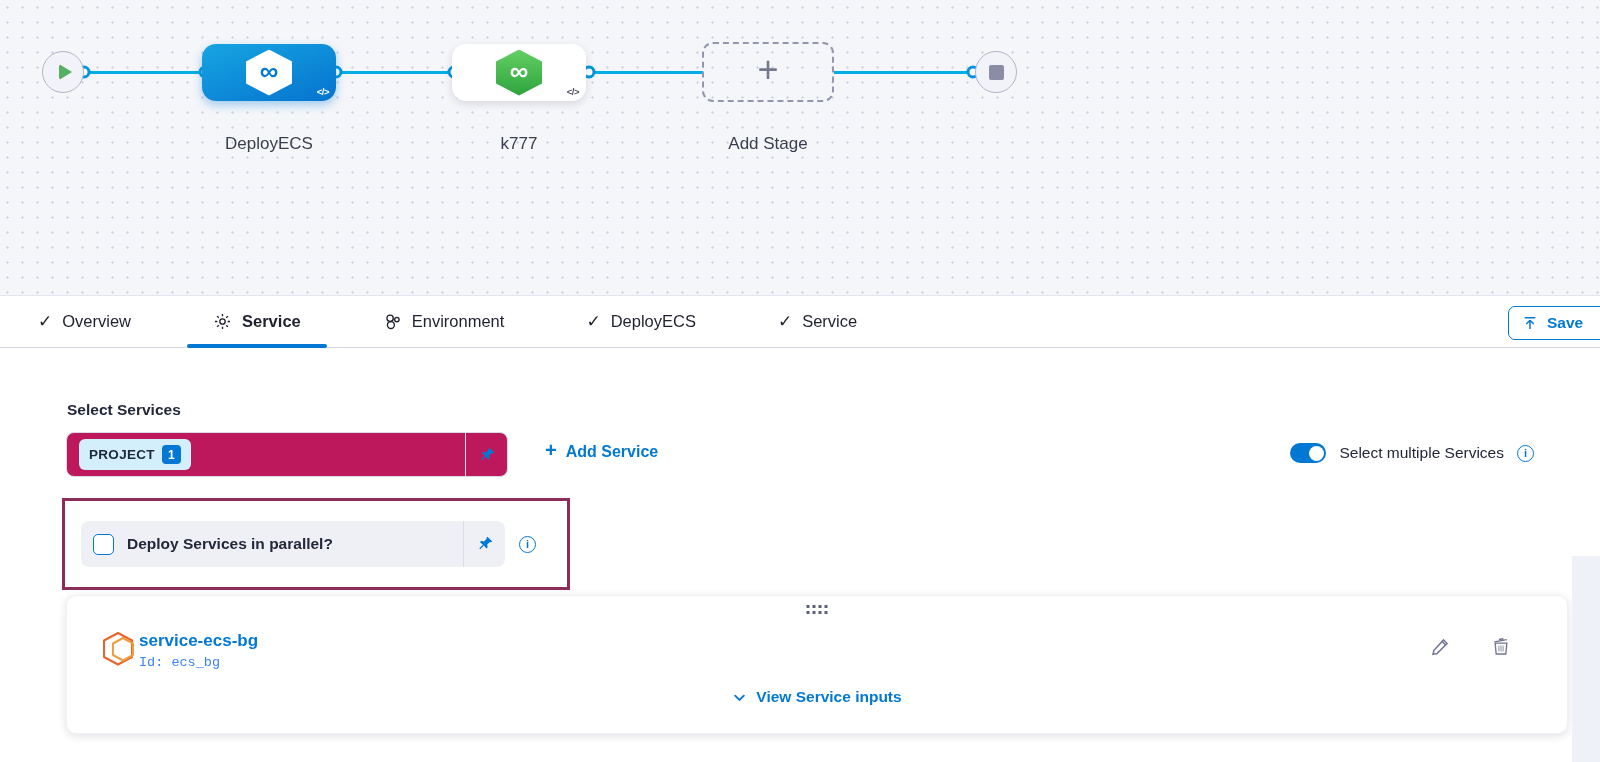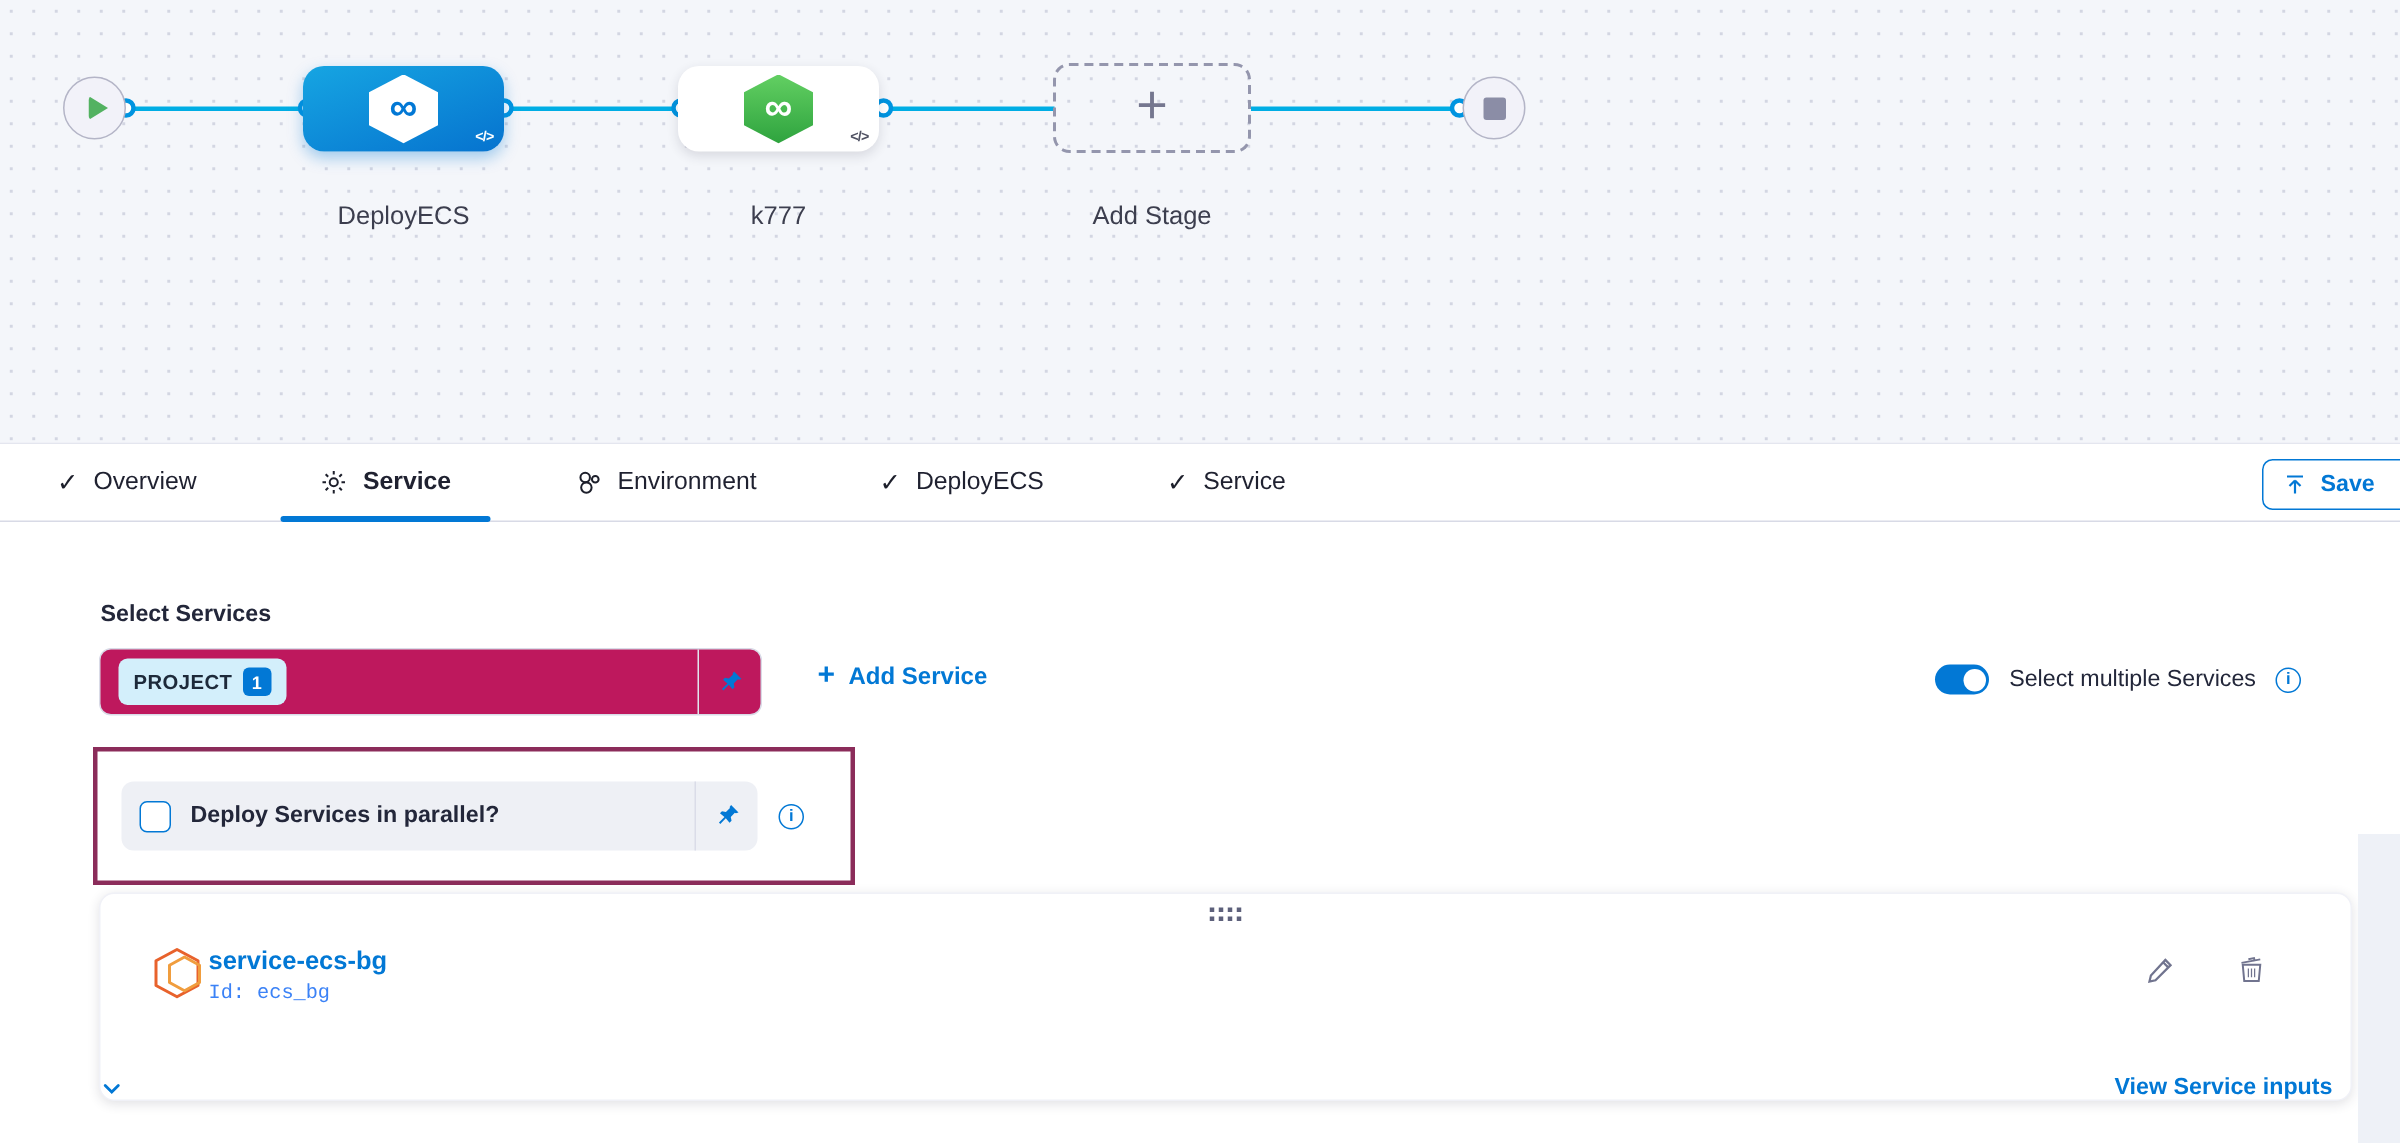--- a/index.html
+++ b/index.html
@@ -85,22 +85,22 @@
   .service-card { position:absolute; left:66px; top:247px; width:1502px; height:139px; background:#fff;
           border-radius:10px; box-shadow:0 2px 8px rgba(40,41,61,.14); border:1px solid #f0f1f7; }
   .drag-handle { position:absolute; top:9px; left:50%; transform:translateX(-50%);
           display:grid; grid-template-columns:repeat(4,3px); grid-auto-rows:3px; gap:3px; }
   .drag-handle i { background:#5d607b; }
   .card-row { position:absolute; left:32px; top:33px; display:flex; align-items:center; }
   .svc-name { color:#0278d5; font-size:17px; font-weight:bold; cursor:pointer; }
   .svc-id { color:#3b82f6; font-size:13.5px; margin-top:4px;font-family:Liberation Mono, monospace; }
   .card-actions { position:absolute; right:56px; top:40px; display:flex; gap:40px; }
   .icon-btn { background:none; border:none; cursor:pointer; padding:0; line-height:0; }
-  .view-inputs { position:absolute; left:0; right:12px; top:92px; display:flex; align-items:center;
-          justify-content:space-between; gap:9px; color:#0278d5; font-size:15.5px; font-weight:bold; cursor:pointer;margin-top:28px; }
+  .view-inputs { position:absolute; left:0; right:0; top:92px; display:flex; align-items:center;
+          justify-content:center; gap:9px; color:#0278d5; font-size:15.5px; font-weight:bold; cursor:pointer; }
   .right-gutter { position:absolute; left:1572px; top:556px; width:28px; height:206px; background:#eef1f7; }
 </style>
 </head>
 <body>
 
 <div class="page">
 
   <div class="canvas">
     <div class="edge" style="left:84px;width:122px;"></div>
     <div class="edge" style="left:336px;width:118px;"></div>

